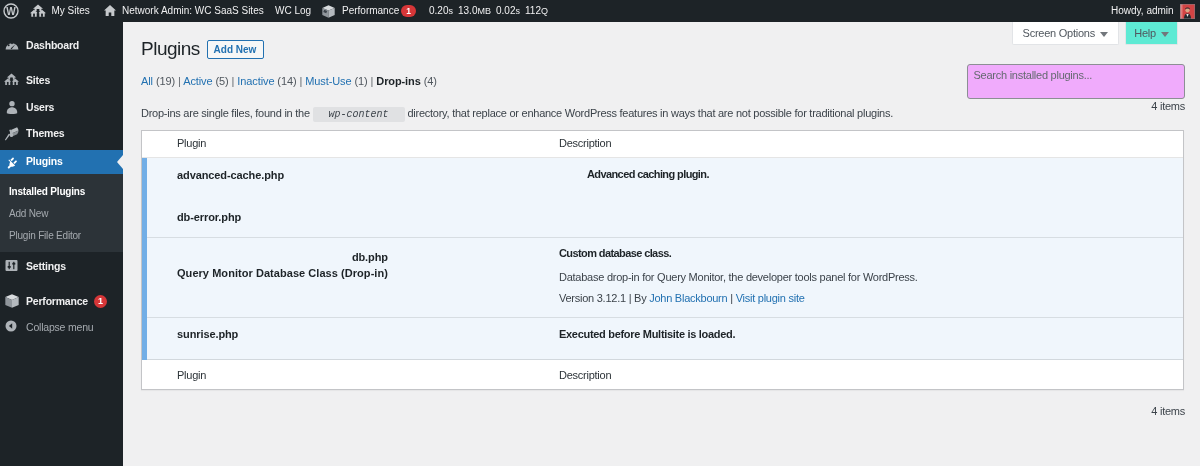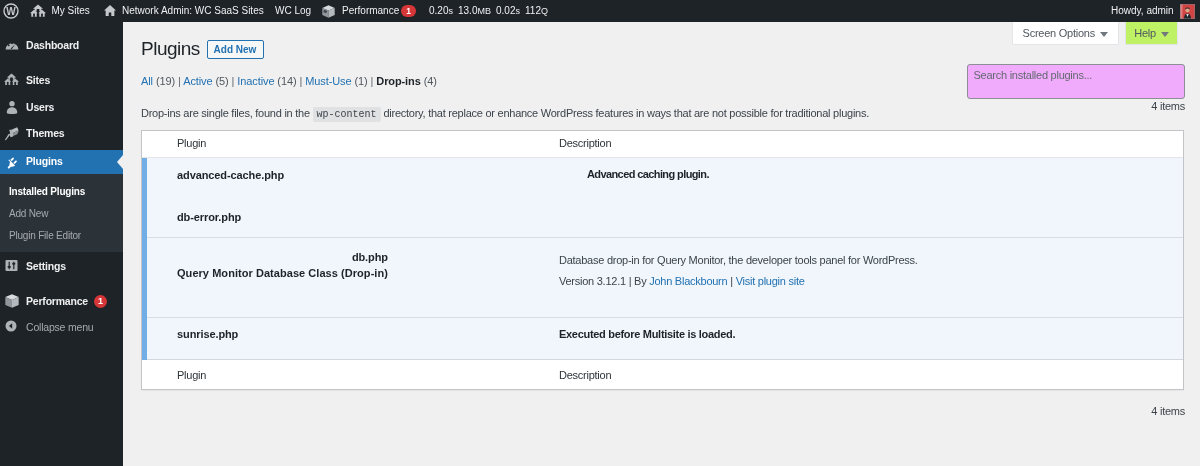--- a/index.html
+++ b/index.html
@@ -23,28 +23,28 @@
 #submenu { position:absolute; left:0; top:151.5px; width:123px; height:78.5px; background:#2c3338; }
 .smi { position:absolute; left:9px; font-size:10px; color:#a5aaaf; }
 #arrow { position:absolute; left:117px; top:132.5px; width:0; height:0; border-top:7.5px solid transparent; border-bottom:7.5px solid transparent; border-right:6px solid #f0f0f1; }
 #badge-side { position:absolute; left:94px; top:273px; width:13px; height:13px; border-radius:50%; background:#d63638; color:#fff; font-size:9px; line-height:13px; text-align:center; font-weight:bold; }
 
 
 #content { position:absolute; left:123px; top:22px; width:1077px; height:444px; }
 h1 { position:absolute; left:18px; top:16px; font-size:19px; letter-spacing:-0.5px; font-weight:400; color:#1d2327; }
 #addnew { position:absolute; left:83.5px; top:17.5px; width:57px; height:19px; border:1px solid #2271b1; border-radius:2px; background:#f6f7f7; color:#2271b1; font-size:10px; font-weight:bold; text-align:center; line-height:17px; }
 #so { position:absolute; left:888.5px; top:0; width:107.5px; height:23px; background:#fff; border:1px solid #e2e4e7; border-top:none; border-radius:0 0 2px 2px; color:#50575e; font-size:11px; letter-spacing:-0.25px; text-align:center; line-height:22px; }
-#help { position:absolute; left:1002px; top:0; width:53px; height:23px; background:#bef264; border:1px solid #e2e4e7; border-top:none; border-radius:0 0 2px 2px; color:#50575e; font-size:11px; letter-spacing:-0.25px; text-align:center; line-height:22px; }
+#help { position:absolute; left:1002px; top:0; width:53px; height:23px; background:#5eead4; border:1px solid #e2e4e7; border-top:none; border-radius:0 0 2px 2px; color:#50575e; font-size:11px; letter-spacing:-0.25px; text-align:center; line-height:22px; }
 .caret { display:inline-block; width:0; height:0; border-left:4px solid transparent; border-right:4px solid transparent; border-top:5px solid #72777c; margin-left:5px; position:relative; top:-0.5px;}
 #filters { position:absolute; left:18px; top:53px; font-size:11px; letter-spacing:-0.1px; color:#50575e; }
 #filters a { color:#2271b1; text-decoration:none; }
 #filters .sep { color:#646970; }
 #filters .cur { color:#1d2327; font-weight:bold; }
 #desc-p { position:absolute; left:18px; top:84.5px; font-size:11px; letter-spacing:-0.25px; color:#3c434a; }
-#desc-p code { font-family:"Liberation Mono", monospace; font-size:10px; letter-spacing:0; background:#e0e1e3; padding:2px 4px; border-radius:2px; }
+#desc-p code { font-family:"Liberation Mono", monospace; font-size:10px; letter-spacing:0; background:#e0e1e3; padding:2px 16px; border-radius:2px;font-style:italic; }
 #search { position:absolute; left:843.5px; top:42px; width:218px; height:35px; background:#f0abfc; border:1px solid #8c8f94; border-radius:3px; color:#646970; font-size:11px; letter-spacing:-0.25px; line-height:21px; padding-left:6px; }
 .items { position:absolute; right:15px; font-size:11px; letter-spacing:-0.25px; color:#3c434a; text-align:right; }
 
 
 #tbl { position:absolute; left:17.5px; top:108px; width:1043px; height:260px; background:#fff; border:1px solid #c3c4c7; box-shadow:0 1px 1px rgba(0,0,0,.04); }
 .trow { position:absolute; left:0; width:1041px; }
 .hrow { color:#2c3338; font-size:11px; letter-spacing:-0.25px; }
 .hrow .c1 { position:absolute; left:35.5px; }
 .hrow .c2 { position:absolute; left:417.5px; }
 .arow { background:#f0f6fc; border-left:5px solid #72aee6; }
@@ -201,20 +201,21 @@
       <div class="c1">advanced-cache.php</div>
       <div class="c2" style="top:8px;margin-left:28px;"><b>Advanced caching plugin.</b></div>
     </div>
     <div class="trow arow sep-b" style="top:68.5px; height:38.5px;">
       <div class="c1">db-error.php</div>
       <div class="c2" style="top:16px;margin-top:20px;"><b style="letter-spacing:-0.5px;">Custom database error message.</b></div>
     </div>
     <div class="trow arow sep-b" style="top:107px; height:79.5px;">
       <div class="c1" style="top:12px;text-align:right;">db.php<br><span style="letter-spacing:0.05px;">Query Monitor Database Class (Drop-in)</span></div>
       <div class="c2">
+          <div><b>Custom database class.</b></div>
           <div style="margin-top:6.5px;">Database drop-in for Query Monitor, the developer tools panel for WordPress.</div>
           <div style="margin-top:3.5px;">Version 3.12.1 | By <a>John Blackbourn</a> | <a>Visit plugin site</a></div>
         </div>
     </div>
     <div class="trow arow" style="top:186.5px; height:42.5px; box-shadow:inset 0 -1px 0 rgba(0,0,0,.12);">
       <div class="c1" style="top:9px;">sunrise.php</div>
       <div class="c2" style="top:8.5px;"><b style="letter-spacing:-0.3px;">Executed before Multisite is loaded.</b></div>
     </div>
     <div class="trow hrow" style="top:229px; height:29px; line-height:31px;">
       <span class="c1">Plugin</span>

